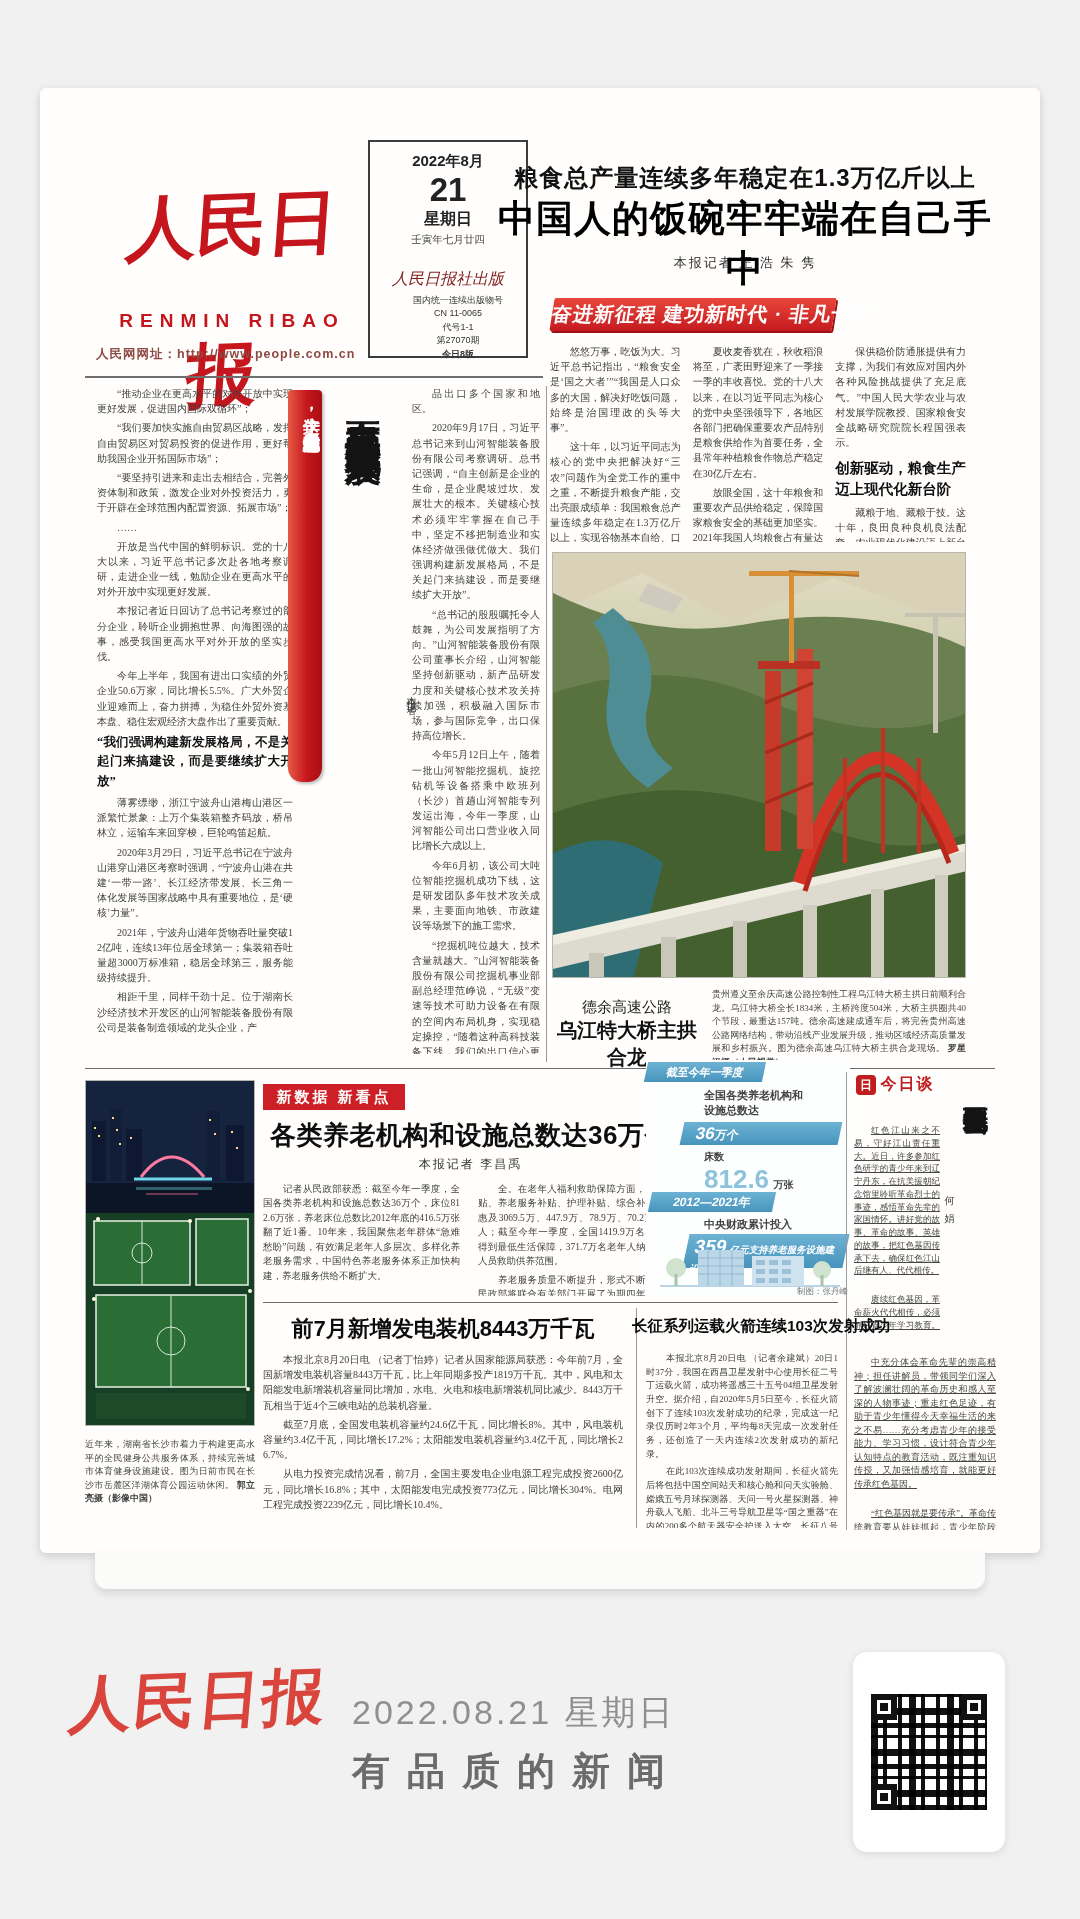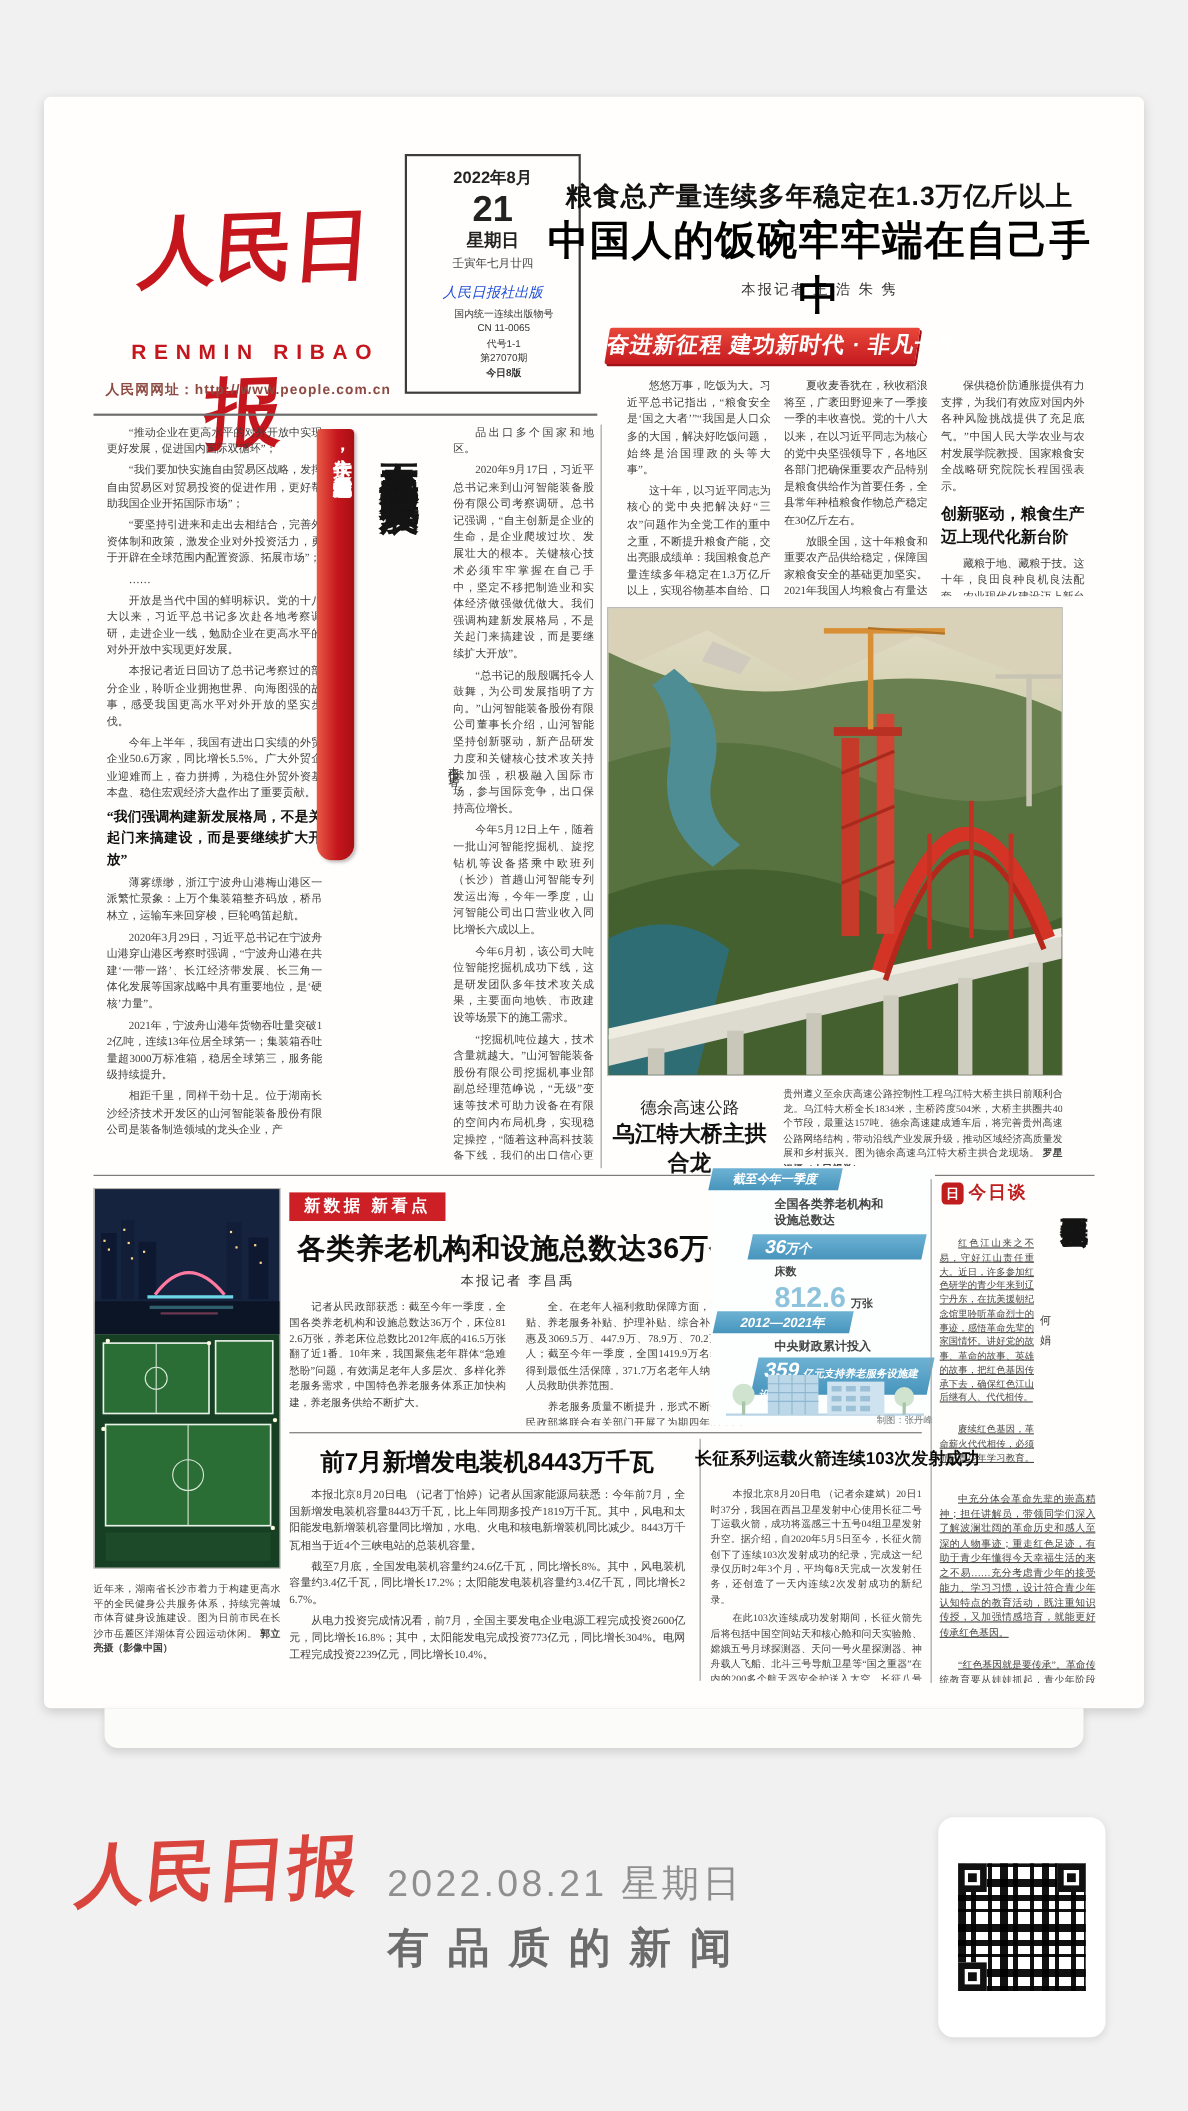--- a/index.html
+++ b/index.html
@@ -13,21 +13,21 @@
   
   .logo{color:#c5161d;font-family:"DejaVu Serif",serif;font-weight:bold;
         transform:skewX(-6deg) rotate(-2deg);text-align:center;}
   .pinyin{color:#c5161d;font-weight:bold;letter-spacing:7px;text-align:center;font-size:19px;}
   .website{color:#8c4a42;font-weight:bold;font-size:12.5px;letter-spacing:1px;}
   .datebox{border:2px solid #3c3c3c;text-align:center;color:#222;padding-top:10px;box-sizing:border-box;}
   .datebox .ym{font-size:15px;font-weight:bold;}
   .datebox .day{font-size:33px;font-weight:bold;line-height:1.15;}
   .datebox .wk{font-size:16px;font-weight:bold;}
   .datebox .lunar{font-size:10.5px;color:#444;margin-top:3px;}
-  .datebox .pub{font-size:13px;font-family:"DejaVu Serif",serif;font-style:italic;color:#1d4ed8;margin-top:10px;}
+  .datebox .pub{font-size:16px;font-family:"DejaVu Serif",serif;font-style:italic;color:#7f1d1d;margin-top:22px;}
   .datebox .tiny{font-size:9px;color:#333;margin-top:4px;line-height:1.5;padding-left:20px;}
   .rule-h{background:#6e6e6e;}
   .rule-v{background:#9a9a9a;}
   
   .kicker{font-size:24px;font-weight:bold;color:#111;text-align:center;letter-spacing:1px;}
   .mainhead{font-size:37px;font-weight:900;color:#000;text-align:center;letter-spacing:1px;
             font-family:"Liberation Sans",sans-serif;}
   .byline{font-size:13px;color:#333;text-align:center;letter-spacing:2px;}
   .banner{background:linear-gradient(180deg,#e8473a,#c51a20);color:#fff;font-weight:bold;font-size:20px;
           text-align:center;line-height:33px;transform:skewX(-9deg);border-radius:2px;
@@ -105,21 +105,21 @@
       <div>第27070期</div>
       <div style="font-weight:bold;">今日8版</div>
     </div>
   </div>
 
   <div class="abs kicker" style="left:470px;top:74px;width:470px;">粮食总产量连续多年稳定在1.3万亿斤以上</div>
   <div class="abs byline" style="left:450px;top:166px;width:510px;">本报记者  王  浩  朱  隽</div>
   <div class="abs mainhead" style="left:450px;top:106px;width:510px;">中国人的饭碗牢牢端在自己手中</div>
   <div class="abs banner" style="left:512px;top:210px;width:282px;height:33px;">奋进新征程 建功新时代 · 非凡十年</div>
 
-  <div class="abs" style="left:530px;top:256px;width:416px;height:198px;display:flex;gap:12px;">
+  <div class="abs" style="left:510px;top:256px;width:416px;height:198px;display:flex;gap:12px;">
     <div class="bodycol" style="width:131px;height:198px;">
         <p>悠悠万事，吃饭为大。习近平总书记指出，“粮食安全是‘国之大者’”“我国是人口众多的大国，解决好吃饭问题，始终是治国理政的头等大事”。</p>
         <p>这十年，以习近平同志为核心的党中央把解决好“三农”问题作为全党工作的重中之重，不断提升粮食产能，交出亮眼成绩单：我国粮食总产量连续多年稳定在1.3万亿斤以上，实现谷物基本自给、口粮绝对安全，中国人的饭碗牢牢端在自己手中。</p>
       </div>
     <div class="bodycol" style="width:131px;height:198px;">
       <div>
           <p>夏收麦香犹在，秋收稻浪将至，广袤田野迎来了一季接一季的丰收喜悦。党的十八大以来，在以习近平同志为核心的党中央坚强领导下，各地区各部门把确保重要农产品特别是粮食供给作为首要任务，全县常年种植粮食作物总产稳定在30亿斤左右。</p>
           <p>放眼全国，这十年粮食和重要农产品供给稳定，保障国家粮食安全的基础更加坚实。2021年我国人均粮食占有量达到483公斤，高于国际公认的400公斤粮食安全线，做到了谷物基本自给、口粮绝对安全。</p>
         </div>
 

